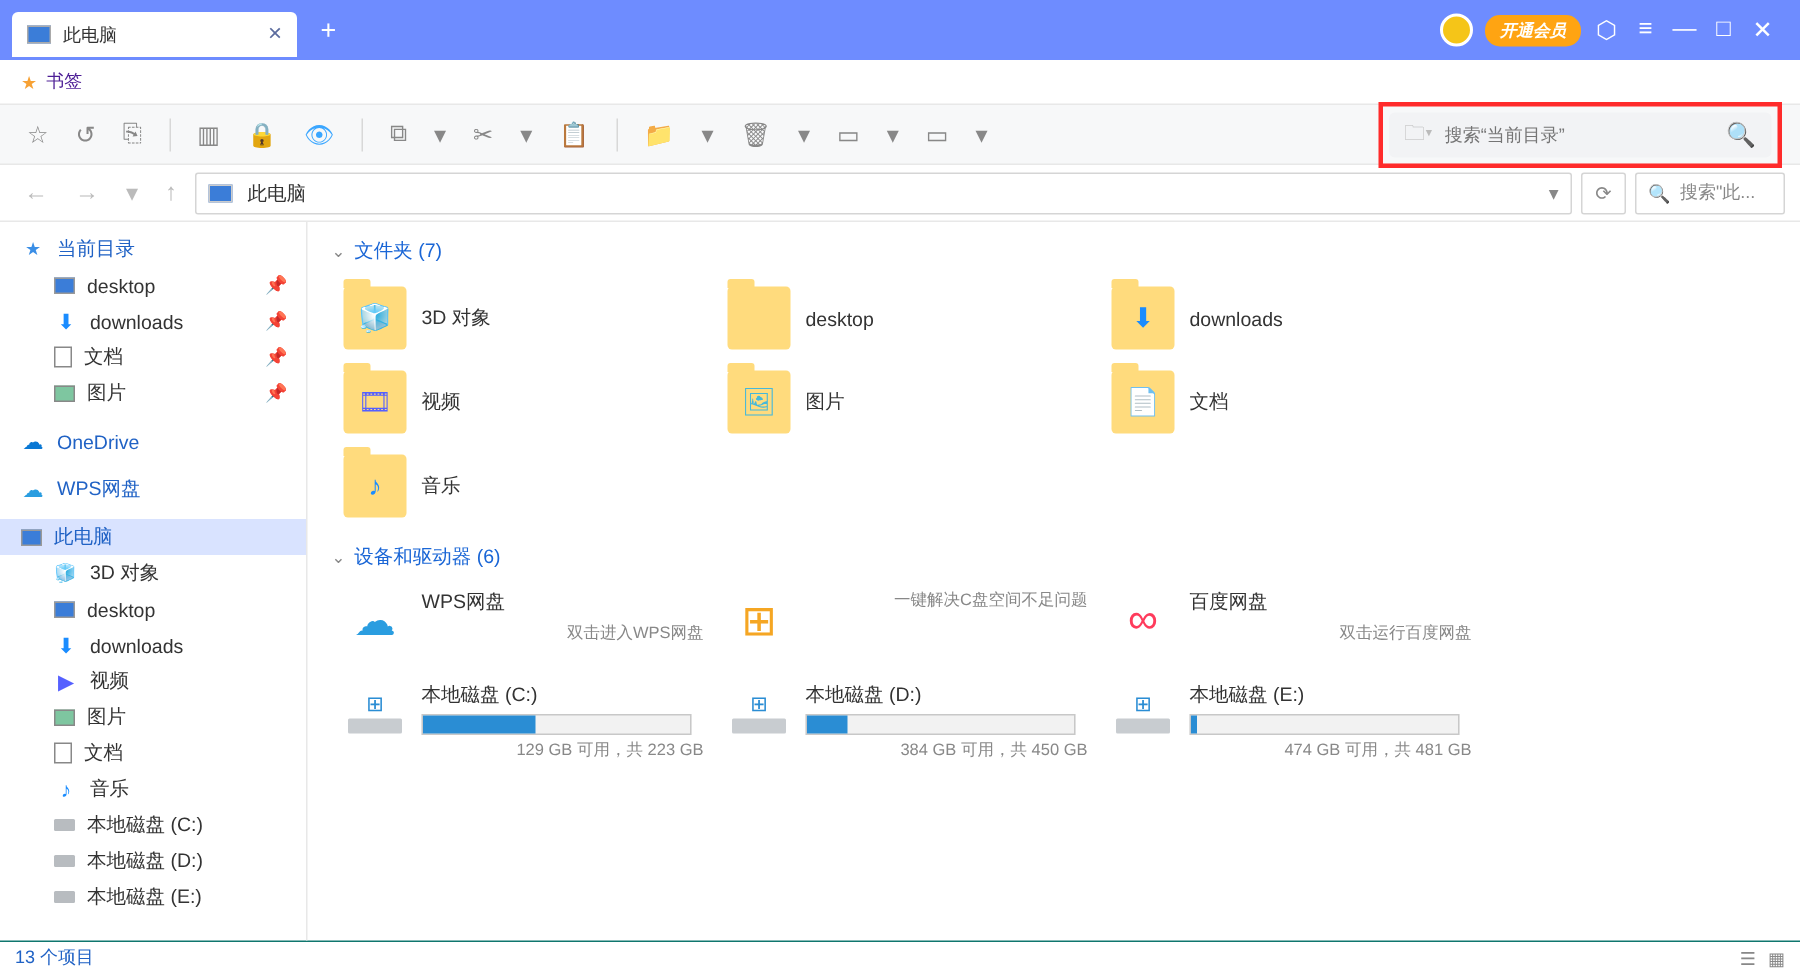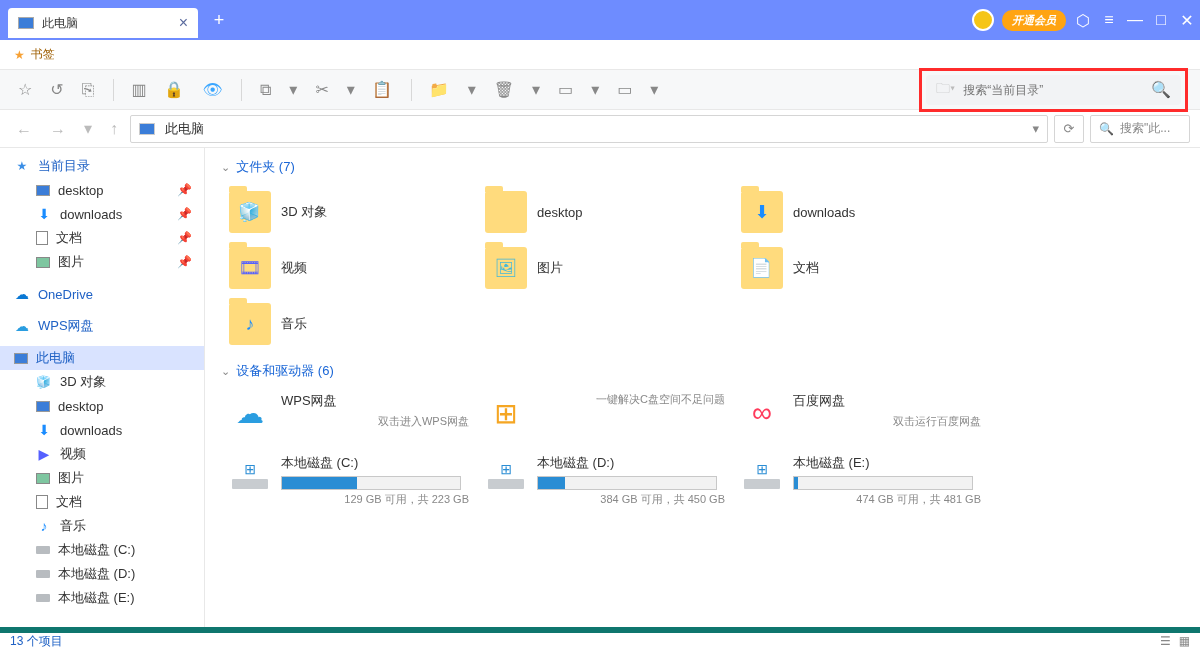--- a/index.html
+++ b/index.html
@@ -5,29 +5,29 @@
 * { margin: 0; padding: 0; box-sizing: border-box; font-family: "Microsoft YaHei", "Segoe UI", Arial, sans-serif; }
 body { width: 1200px; height: 649px; background: #fff; font-size: 13px; color: #333; overflow: hidden; }
 
 
 .titlebar { height: 40px; background: #6e8cff; display: flex; align-items: center; }
 .tab { height: 30px; margin: 6px 0 0 8px; background: #fff; border-radius: 4px 4px 0 0; display: flex; align-items: center; padding: 0 10px; min-width: 190px; }
 .tab-icon { width: 16px; height: 12px; background: #3b7dd8; margin-right: 8px; border: 1px solid #aaa; }
 .tab-text { flex: 1; color: #333; font-size: 12px; }
 .tab-close { color: #5b6b9e; font-size: 16px; cursor: pointer; }
 .newtab { width: 26px; height: 26px; margin-left: 8px; color: #fff; font-size: 18px; display:flex; align-items:center; justify-content:center; cursor:pointer; }
-.titlebar-right { margin-left: auto; display:flex; align-items:center; gap:8px; padding-right:4px; }
+.titlebar-right { margin-left: auto; display:flex; align-items:center; gap:8px; padding-right:16px; }
 .avatar { width:22px; height:22px; border-radius:50%; background:#f5c518; border:2px solid #fff; }
 .vip-btn { background:#ffa412; color:#fff; font-size:11px; font-weight:bold; padding:3px 10px; border-radius:10px; font-style:italic; }
 .titlebar-right .wbtn { color:#fff; font-size:16px; width:18px; text-align:center; cursor:pointer; }
 
 
 .bookmarkbar { height: 30px; background:#fff; display:flex; align-items:center; padding:0 14px; border-bottom:1px solid #e8e8e8; font-size:12px; color:#888; }
 .bookmark-star { color:#f7a134; margin-right:6px; }
-.bookmark-title { color:#a16207; margin-right:24px;text-align:right; }
+.bookmark-title { color:#4c1d95; margin-right:24px;text-align:right; }
 
 
 .toolbar { height: 40px; background:#f7f8f9; display:flex; align-items:center; padding:0 12px 0 18px; gap:18px; border-bottom:1px solid #e8e8e8; }
 .tool-ico { font-size:16px; color:#888; cursor:pointer; }
 .tool-pink { color:#ff4db8; }
 .tool-sep { width:1px; height:22px; background:#d8d8d8; }
 .searchbox-wrap { margin-left:auto; border:3px solid #ff2b2b; padding:4px; }
 .searchbox { height: 30px; width: 255px; background:#f2f3f5; border-radius:4px; display:flex; align-items:center; padding:0 10px; }
 .searchbox input { flex:1; border:none; background:transparent; outline:none; font-size:12px; color:#888; }
 .searchbox .sicon { color:#4d79ff; font-size:16px; }
@@ -63,21 +63,21 @@
 
 .drive-item { width:256px; padding:4px 8px; display:flex; cursor:pointer; }
 .drv-ico { width:42px; height:42px; margin-right:10px; display:flex; align-items:center; justify-content:center; font-size:28px; }
 .drv-body { flex:1; }
 .drv-name { font-size:13px; color:#333; margin-bottom:4px; }
 .drv-sub { font-size:11px; color:#888;text-align:right; }
 .drv-bar { width:180px; height:14px; border:1px solid #c8c8c8; background:#f2f2f2; margin:2px 0; }
 .drv-bar-fill { height:100%; background:#2a8dd4; }
 
 
-.statusbar { height:22px; border-top:6px solid #0f766e; display:flex; align-items:center; padding:0 10px; font-size:12px; color:#2062c5; }
+.statusbar { height:22px; border-top:1px solid #0f766e; display:flex; align-items:center; padding:0 10px; font-size:12px; color:#2062c5; }
 .statusbar .viewbtns { margin-left:auto; color:#888; display:flex; gap:8px; }
 
 .icon-monitor { width:14px; height:11px; background:#3b7dd8; border:1px solid #999; }
 .icon-doc { width:12px; height:14px; background:#fff; border:1px solid #888; }
 .icon-img { width:14px; height:11px; background:#7ec6a0; border:1px solid #888; }
 .icon-dl { color:#1a8cff; font-size:14px; }
 .icon-cloud { color:#0a78d4; font-size:14px; }
 .icon-wps { color:#2a9de0; font-size:14px; }
 .icon-vid { color:#5560ff; font-size:14px; }
 .icon-music { color:#1a8cff; font-size:14px; }

